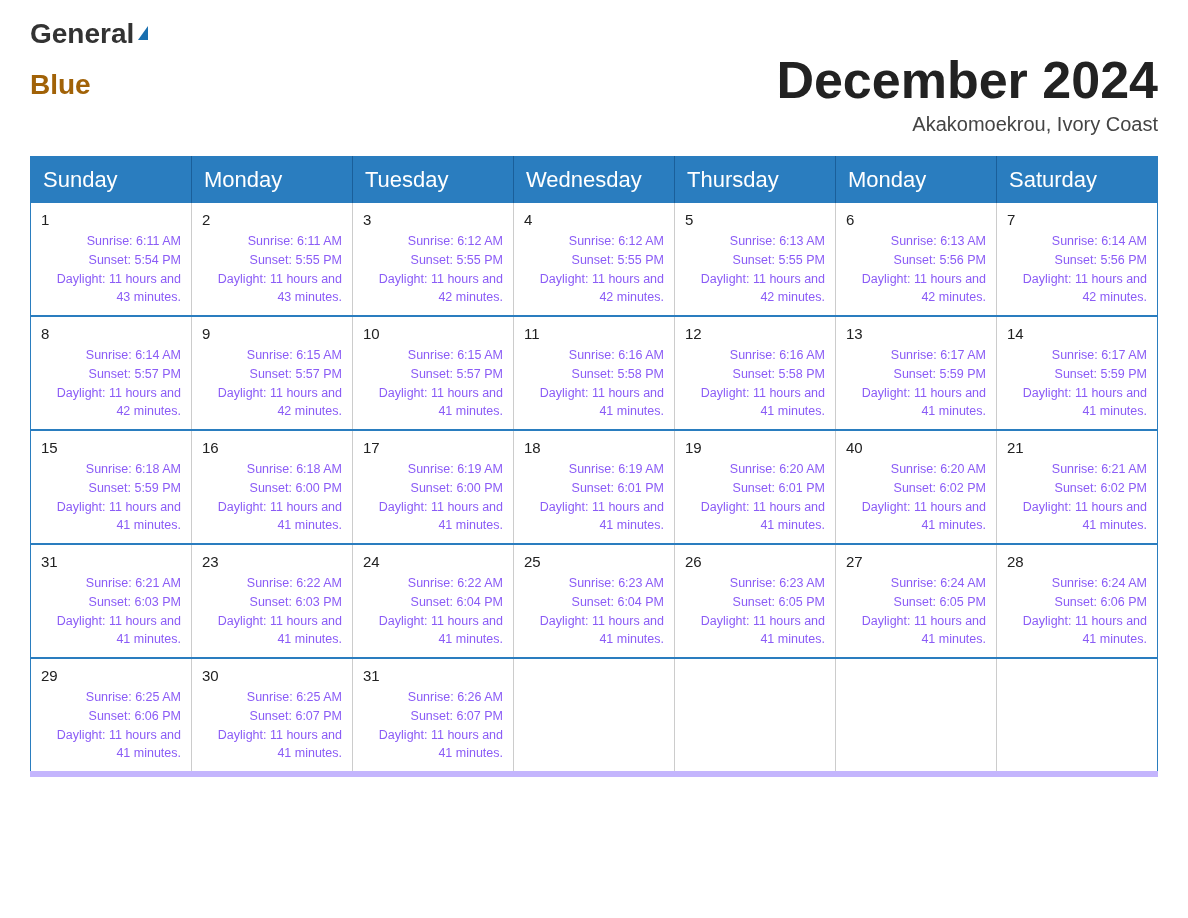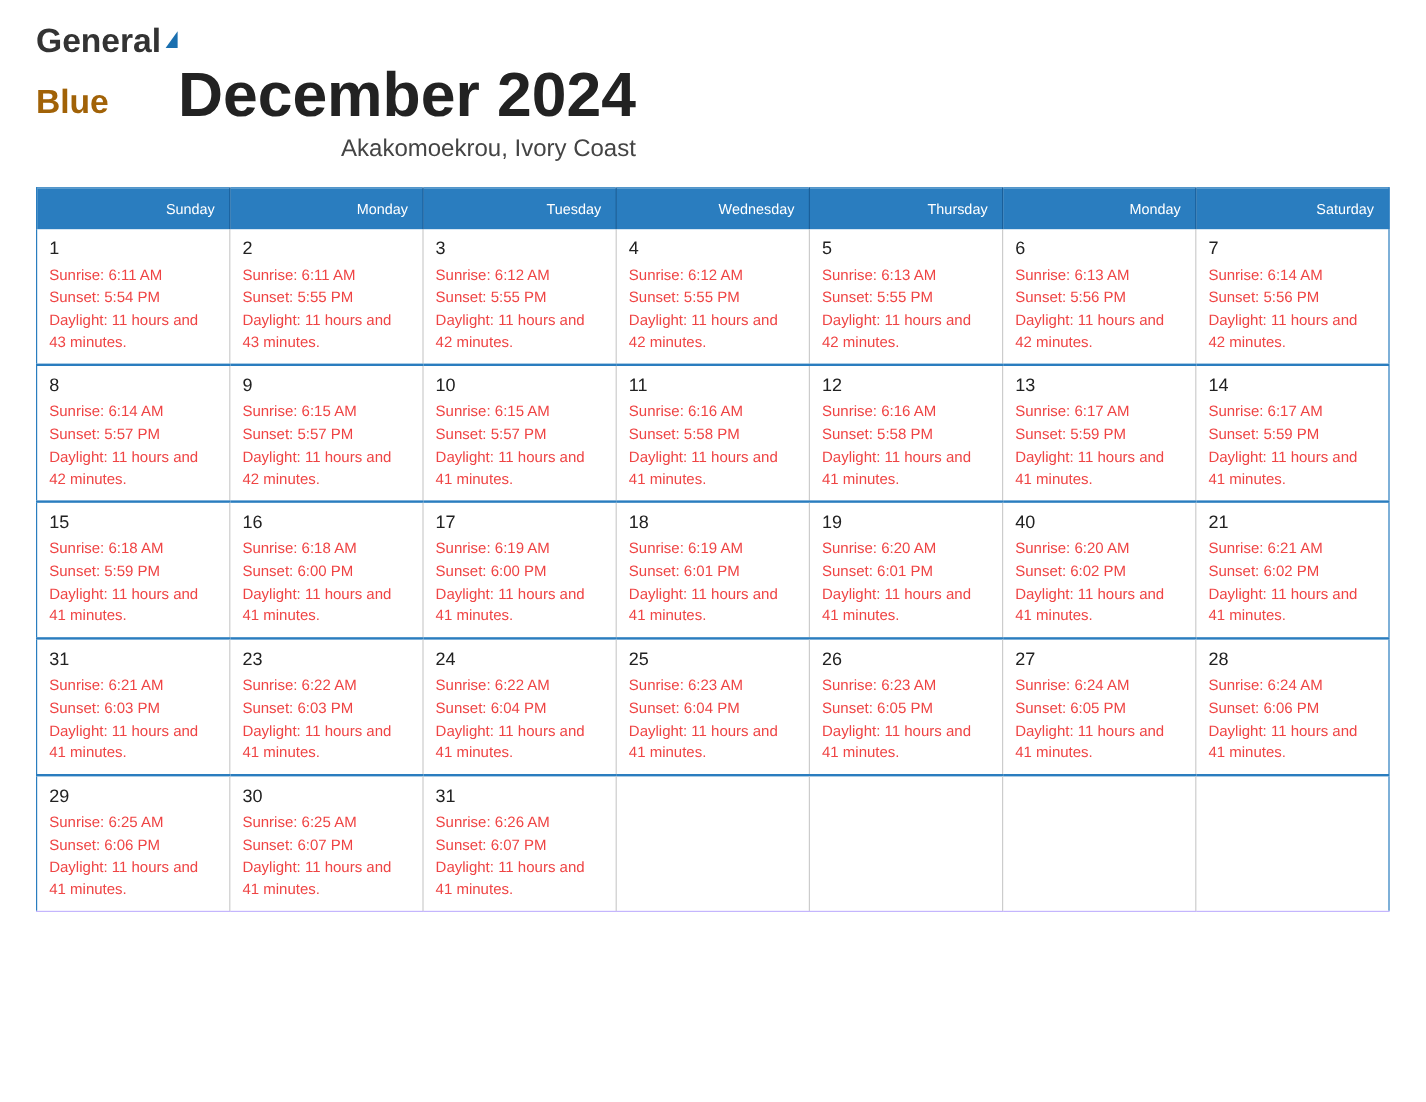--- a/index.html
+++ b/index.html
@@ -5,21 +5,21 @@
     * { box-sizing: border-box; margin: 0; padding: 0; }
     body {
       font-family: Arial, sans-serif;
       background: #ffffff;
       width: 1188px;
       min-height: 918px;
       padding: 20px 30px;
     }
     .header-area {
       display: flex;
-      justify-content: flex-start;
+      justify-content: space-between;
       align-items: flex-start;
       margin-bottom: 20px;
     }
     .logo {
       display: flex;
       flex-direction: column;
       align-items: flex-start;
     }
     .logo-text-general {
       font-size: 28px;
@@ -60,56 +60,57 @@
       margin-top: 4px;
     }
     .calendar-table {
       width: 100%;
       border-collapse: collapse;
       border: 1px solid #2a7dbf;
     }
     .calendar-table th {
       background-color: #2a7dbf;
       color: #ffffff;
-      font-size: 12px;
+      font-size: 22px;
       font-weight: normal;
       padding: 10px 12px;
-      text-align: right;
+      text-align: left;
       border-right: 1px solid #1a5f9a;
     }
     .calendar-table th:last-child {
       border-right: none;
     }
     .calendar-table td {
       vertical-align: top;
       padding: 8px 10px;
       border-right: 1px solid #ccc;
       border-bottom: 2px solid #2a7dbf;
       font-size: 13px;
       color: #333;
       width: calc(100% / 7);
       min-height: 100px;
     }
     .calendar-table td:last-child {
       border-right: none;
     }
     .calendar-table tr:last-child td {
-      border-bottom: 1px solid #c4b5fd;
+      border-bottom: 6px solid #c4b5fd;
     }
     .day-number {
       font-size: 15px;
       font-weight: normal;
       color: #222;
       display: block;
       margin-bottom: 4px;
     }
     .day-info {
       font-size: 12.5px;
       line-height: 1.5;
-      color: #ef4444;
+      color: #8b5cf6;
+      text-align: right;
     }
     .empty-cell {
       background: #fff;
     }
   </style>
 </head>
 <body>
 
 <div class="header-area">
   <div class="logo">

